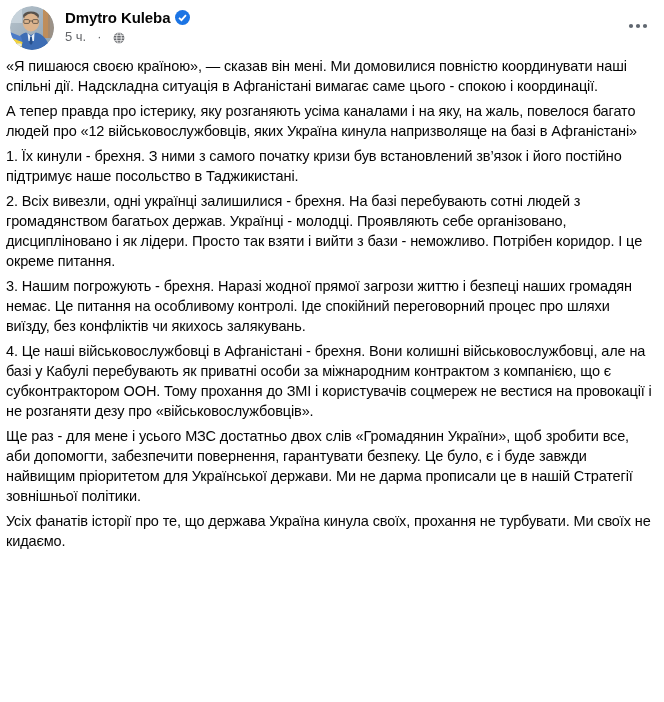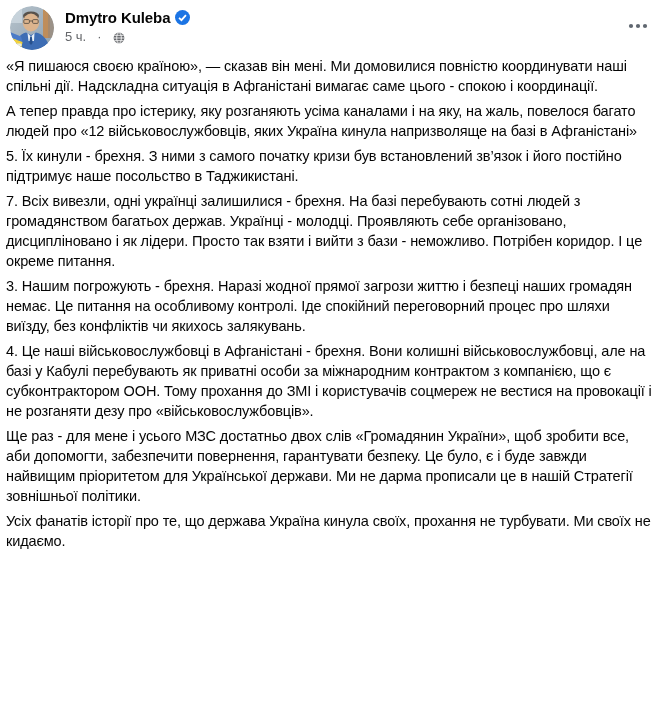--- a/index.html
+++ b/index.html
@@ -124,21 +124,21 @@
         <circle cx="5" cy="12" r="2.1" fill="#606770"></circle>
         <circle cx="12" cy="12" r="2.1" fill="#606770"></circle>
         <circle cx="19" cy="12" r="2.1" fill="#606770"></circle>
       </svg>
     </button>
   </div>
 
   <div class="post-body">
     <p>«Я пишаюся своєю країною», — сказав він мені. Ми домовилися повністю координувати наші спільні дії. Надскладна ситуація в Афганістані вимагає саме цього - спокою і координації.</p>
     <p>А тепер правда про істерику, яку розганяють усіма каналами і на яку, на жаль, повелося багато людей про «12 військовослужбовців, яких Україна кинула напризволяще на базі в Афганістані»</p>
-    <p>5. Їх кинули - брехня. З ними з самого початку кризи був встановлений зв’язок і його постійно підтримує наше посольство в Таджикистані.</p>
-    <p>7. Всіх вивезли, одні українці залишилися - брехня. На базі перебувають сотні людей з громадянством багатьох держав. Українці - молодці. Проявляють себе організовано, дисципліновано і як лідери. Просто так взяти і вийти з бази - неможливо. Потрібен коридор. І це окреме питання.</p>
+    <p>1. Їх кинули - брехня. З ними з самого початку кризи був встановлений зв’язок і його постійно підтримує наше посольство в Таджикистані.</p>
+    <p>2. Всіх вивезли, одні українці залишилися - брехня. На базі перебувають сотні людей з громадянством багатьох держав. Українці - молодці. Проявляють себе організовано, дисципліновано і як лідери. Просто так взяти і вийти з бази - неможливо. Потрібен коридор. І це окреме питання.</p>
     <p>3. Нашим погрожують - брехня. Наразі жодної прямої загрози життю і безпеці наших громадян немає. Це питання на особливому контролі. Іде спокійний переговорний процес про шляхи виїзду, без конфліктів чи якихось залякувань.</p>
     <p>4. Це наші військовослужбовці в Афганістані - брехня. Вони колишні військовослужбовці, але на базі у Кабулі перебувають як приватні особи за міжнародним контрактом з компанією, що є субконтрактором ООН. Тому прохання до ЗМІ і користувачів соцмереж не вестися на провокації і не розганяти дезу про «військовослужбовців».</p>
     <p>Ще раз - для мене і усього МЗС достатньо двох слів «Громадянин України», щоб зробити все, аби допомогти, забезпечити повернення, гарантувати безпеку. Це було, є і буде завжди найвищим пріоритетом для Української держави. Ми не дарма прописали це в нашій Стратегії зовнішньої політики.</p>
     <p>Усіх фанатів історії про те, що держава Україна кинула своїх, прохання не турбувати. Ми своїх не кидаємо.</p>
   </div>
 
 </div>
 
 </body></html>

